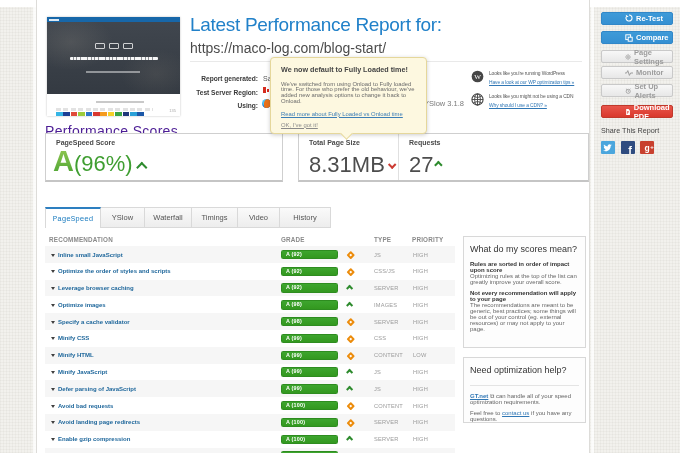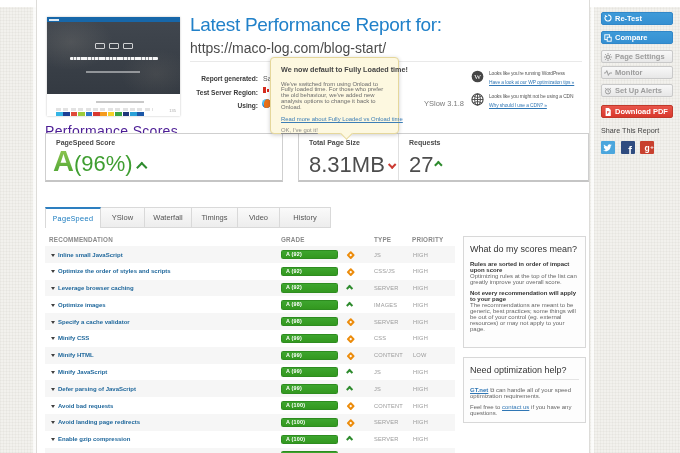--- a/index.html
+++ b/index.html
@@ -82,29 +82,29 @@
 .chev { position:absolute; left:1.5px; top:2.5px; width:4.6px; height:4.6px; border-top:2.4px solid #2e8b2e; border-right:2.4px solid #2e8b2e; transform:rotate(-45deg); }
 .row .tp { position:absolute; left:329px; top:5.5px; font-size:5.7px; color:#9a9a9a; letter-spacing:0.2px; }
 .row .pr { position:absolute; left:368px; top:5.5px; font-size:5.7px; color:#9a9a9a; letter-spacing:0.2px; }
 
 .rbox { position:absolute; left:463px; width:123px; background:#fdfdfd; border:1px solid #d8d8d8; padding:7px 6px; }
 .rbox h3 { font-size:9px; font-weight:normal; color:#333; margin-bottom:7px; white-space:nowrap; }
 .rbox p { font-size:6px; color:#666; line-height:6px; margin-bottom:5px; }
 .rbox p b { color:#333; }
 .rbox a { color:#3077b5; text-decoration:underline; }
 
-.tip { position:absolute; left:270px; top:57px; width:129px; height:77px; background:#fdf8e0; border:1px solid #e5d79b; border-radius:4px; box-shadow:0 1px 4px rgba(0,0,0,0.2); padding:6.5px 10px; z-index:5; }
+.tip { position:absolute; left:270px; top:57px; width:157px; height:77px; background:#fdf8e0; border:1px solid #e5d79b; border-radius:4px; box-shadow:0 1px 4px rgba(0,0,0,0.2); padding:6.5px 10px; z-index:5; }
 .tip:after { content:""; position:absolute; left:71px; bottom:-4.5px; width:8px; height:8px; background:#fdf8e0; border-right:1px solid #e5d79b; border-bottom:1px solid #e5d79b; transform:rotate(45deg); }
 .tip h4 { font-size:7.2px; color:#444; margin-bottom:8px; white-space:nowrap; }
 .tip p { font-size:5.9px; color:#6b6b6b; line-height:5.8px; margin-bottom:4px; }
 .tip a.rm { display:block; font-size:5.9px; color:#3c7eb6; text-decoration:underline; margin-top:6px; white-space:nowrap; }
 .tip a.ok { display:block; font-size:5.9px; color:#8a8a8a; text-decoration:underline; margin-top:5px; }
 
 .side { position:absolute; left:601px; top:0; width:71px; }
-.btn { position:absolute; left:0; width:72px; height:13px; border-radius:2px; font-size:7.5px; font-weight:bold; display:flex; align-items:center; padding-left:2px; }
+.btn { position:absolute; left:0; width:72px; height:13px; border-radius:2px; font-size:7.5px; font-weight:bold; display:flex; align-items:center; padding-left:23px; }
 .btn svg { margin-right:3px; }
 .btn.blue { background:linear-gradient(#3e9ad8,#3590d2); border:1px solid #3187c8; color:#fff; }
 .btn.gray { background:linear-gradient(#f8f8f8,#e7e7e7); border:1px solid #c9c9c9; color:#9c9c9c; }
 .btn.red { background:linear-gradient(#e8554a,#d9382c); border:1px solid #c0392b; color:#fff; }
 .share { position:absolute; left:0; top:126px; font-size:7.2px; color:#444; }
 .soc { position:absolute; top:140.5px; width:14px; height:13px; border-radius:1px; color:#fff; text-align:center; }
 </style>
 </head>
 <body>
 <div class="topstrip"></div>
@@ -339,21 +339,21 @@
       </div>
     </div>
 </div>
 
 <div class="rbox" style="top:236px; height:112px">
   <h3>What do my scores mean?</h3>
   <p><b>Rules are sorted in order of impact upon score</b><br>Optimizing rules at the top of the list can greatly improve your overall score.</p>
   <p><b>Not every recommendation will apply to your page</b><br>The recommendations are meant to be generic, best practices; some things will be out of your control (eg. external resources) or may not apply to your page.</p>
 </div>
 <div class="rbox" style="top:357px; height:66px">
-  <h3 style="border-bottom:1px solid #e4e4e4; padding-bottom:4px;">Need optimization help?</h3>
+  <h3 style="border-bottom:1px solid #e4e4e4; padding-bottom:10px;">Need optimization help?</h3>
   <p><a style="font-weight:bold">GT.net</a> ⧉ can handle all of your speed optimization requirements.</p>
   <p>Feel free to <a>contact us</a> if you have any questions.</p>
 </div>
 
 <div class="tip">
   <h4>We now default to Fully Loaded time!</h4>
   <p>We've switched from using Onload to Fully loaded time. For those who prefer the old behaviour, we've added new analysis options to change it back to Onload.</p>
   <a class="rm">Read more about Fully Loaded vs Onload time</a>
   <a class="ok">OK, I've got it!</a>
 </div>

